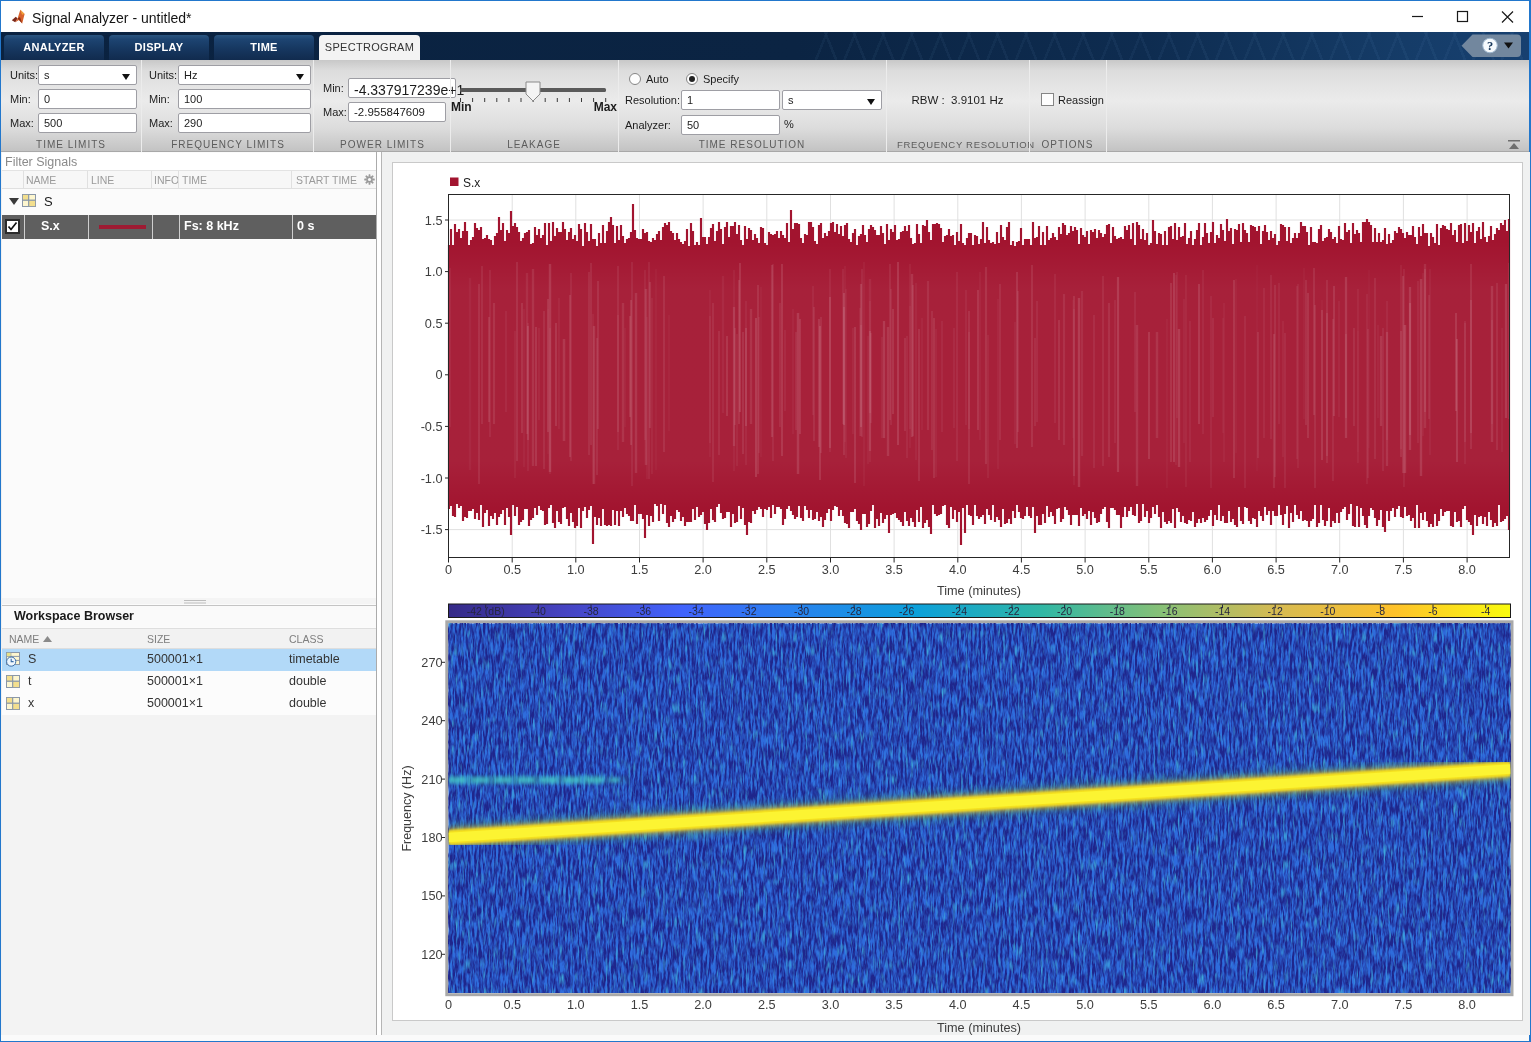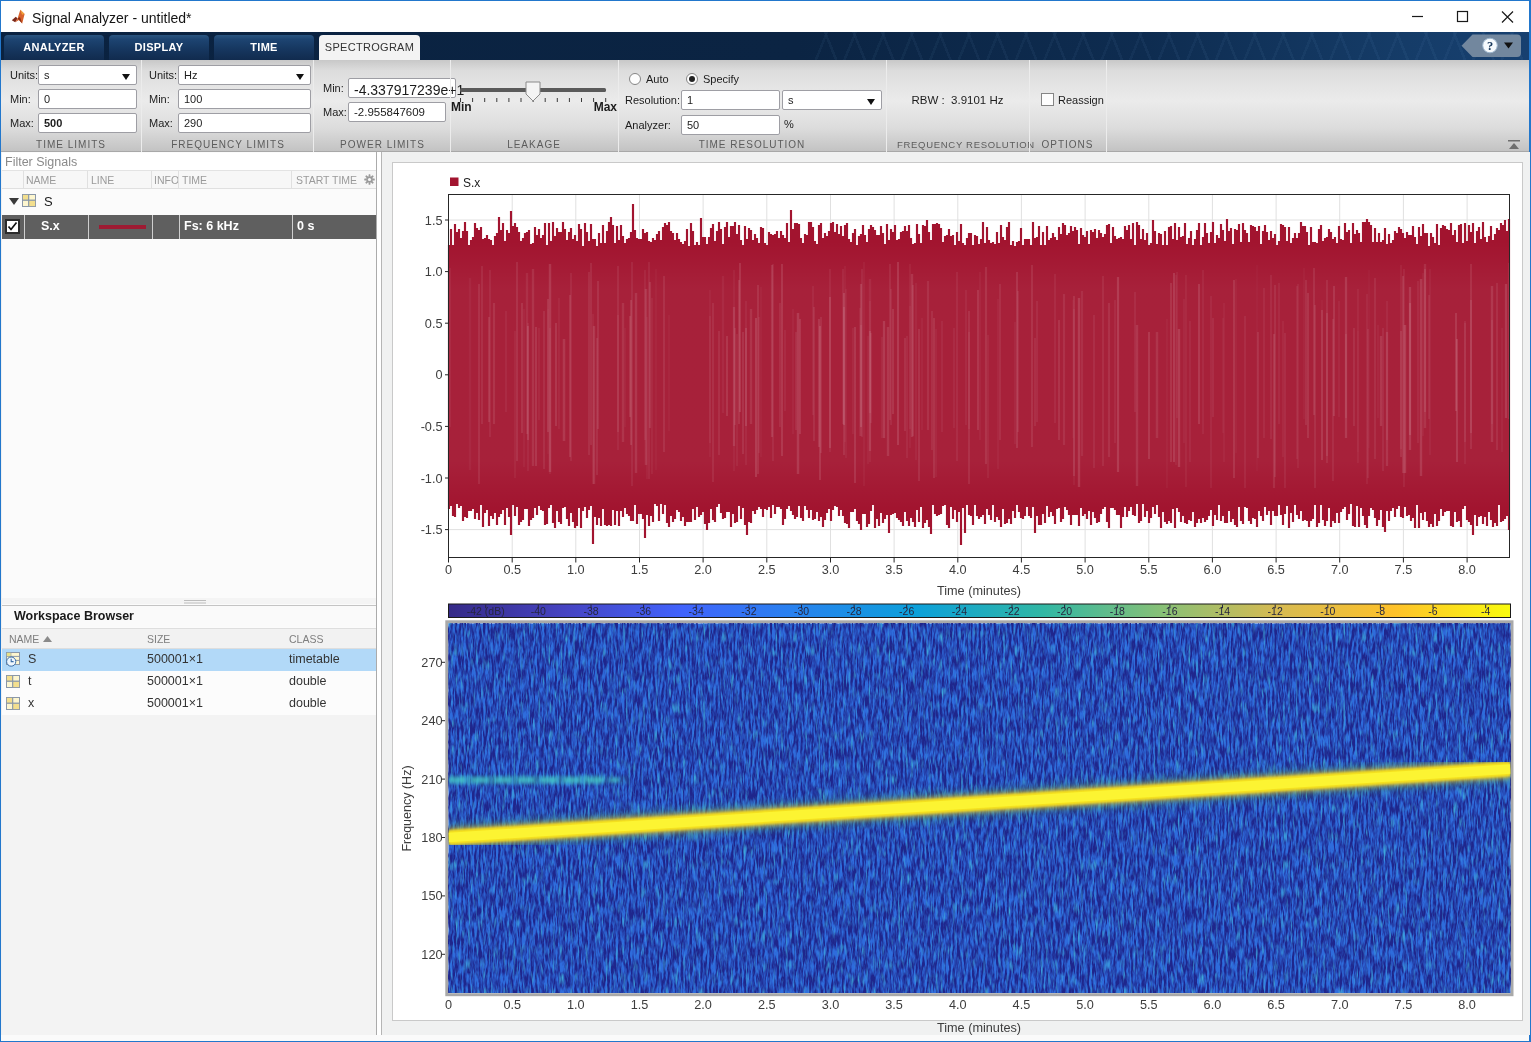--- a/index.html
+++ b/index.html
@@ -94,21 +94,21 @@
           <path d="M44 8.5h9l-4.5 6z" fill="#111111"></path>
         </svg></div>
   </div>
   <div id="toolstrip" class="abs">
     <div class="sec" style="left:0; width:140px;">
       <div class="tslabel" style="left:9px; top:9px;">Units:</div>
       <div class="field drop" style="left:37px; top:5px; width:99px;">s</div>
       <div class="tslabel" style="left:9px; top:33px;">Min:</div>
       <div class="field" style="left:37px; top:29px; width:99px;">0</div>
       <div class="tslabel" style="left:9px; top:57px;">Max:</div>
-      <div class="field" style="left:37px; top:53px; width:99px;font-weight:bold;">500</div>
+      <div class="field" style="left:37px; top:53px; width:99px;">500</div>
       <div class="seclabel">TIME LIMITS</div>
     </div>
     <div class="sep" style="left:140px;"></div>
     <div class="sec" style="left:142px; width:170px;">
       <div class="tslabel" style="left:6px; top:9px;">Units:</div>
       <div class="field drop" style="left:35px; top:5px; width:133px;">Hz</div>
       <div class="tslabel" style="left:6px; top:33px;">Min:</div>
       <div class="field" style="left:35px; top:29px; width:133px;">100</div>
       <div class="tslabel" style="left:6px; top:57px;">Max:</div>
       <div class="field" style="left:35px; top:53px; width:133px;">290</div>
@@ -233,21 +233,21 @@
         </div>
       </div>
       <div class="sigcell" style="left:22px; width:63px; border-left:1px solid #cfcfcf;">
         <div class="abs" style="left:16px; top:4.5px; font-weight:bold;">S.x</div>
       </div>
       <div class="sigcell" style="left:86px; width:63px; border-left:1px solid #cfcfcf;">
         <div class="abs" style="left:10px; top:10px; width:47px; height:4px; background:#9e1b33;"></div>
       </div>
       <div class="sigcell" style="left:150px; width:26px; border-left:1px solid #cfcfcf;"></div>
       <div class="sigcell" style="left:177px; width:112px; border-left:1px solid #cfcfcf;">
-        <div class="abs" style="left:4px; top:4.5px; font-weight:bold;">Fs: 6 kHz</div>
+        <div class="abs" style="left:4px; top:4.5px; font-weight:bold;">Fs: 8 kHz</div>
       </div>
       <div class="sigcell" style="left:290px; width:79px; border-left:1px solid #cfcfcf;">
         <div class="abs" style="left:4px; top:4.5px; font-weight:bold;">0 s</div>
       </div>
     </div>
     <div id="wssplit"></div>
     <div id="wsheadbar">Workspace Browser</div>
     <div id="wscols">
       <span style="left:7px;">NAME</span>
       <svg class="abs" style="left:41px; top:7px;" width="9" height="6">

